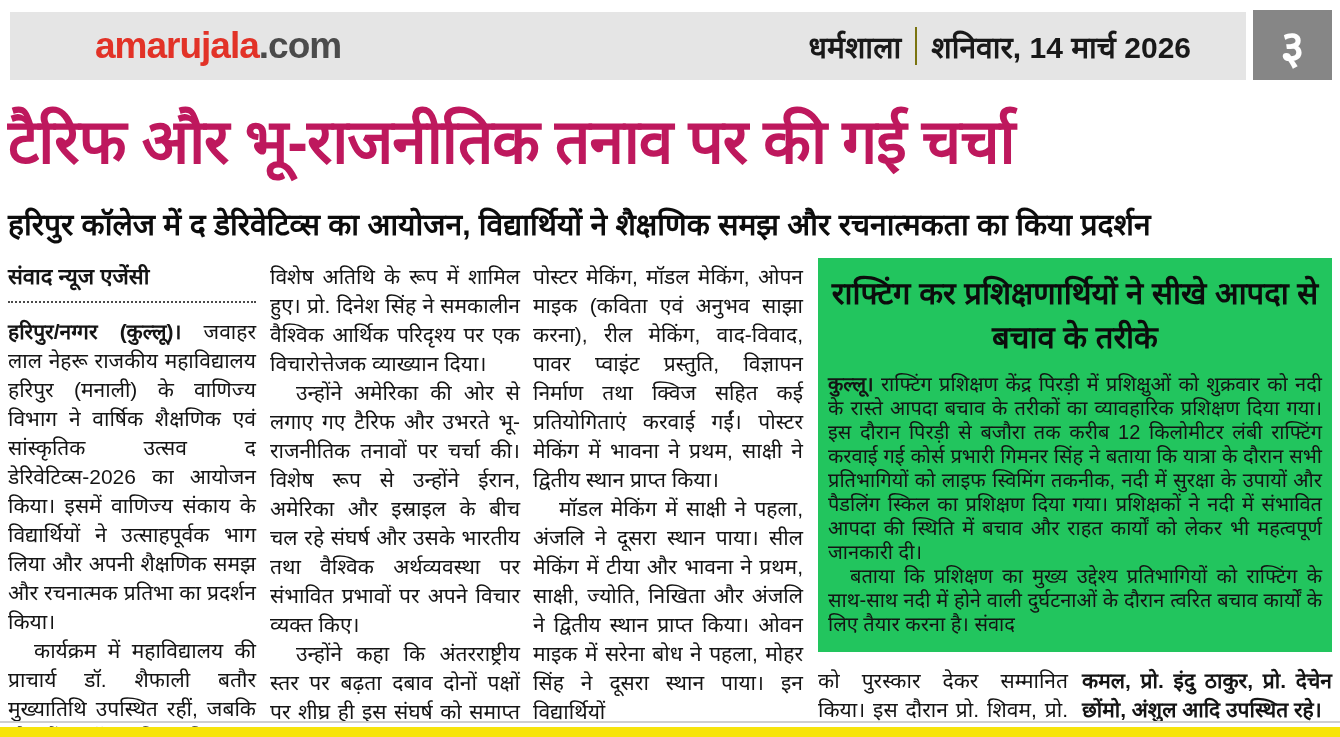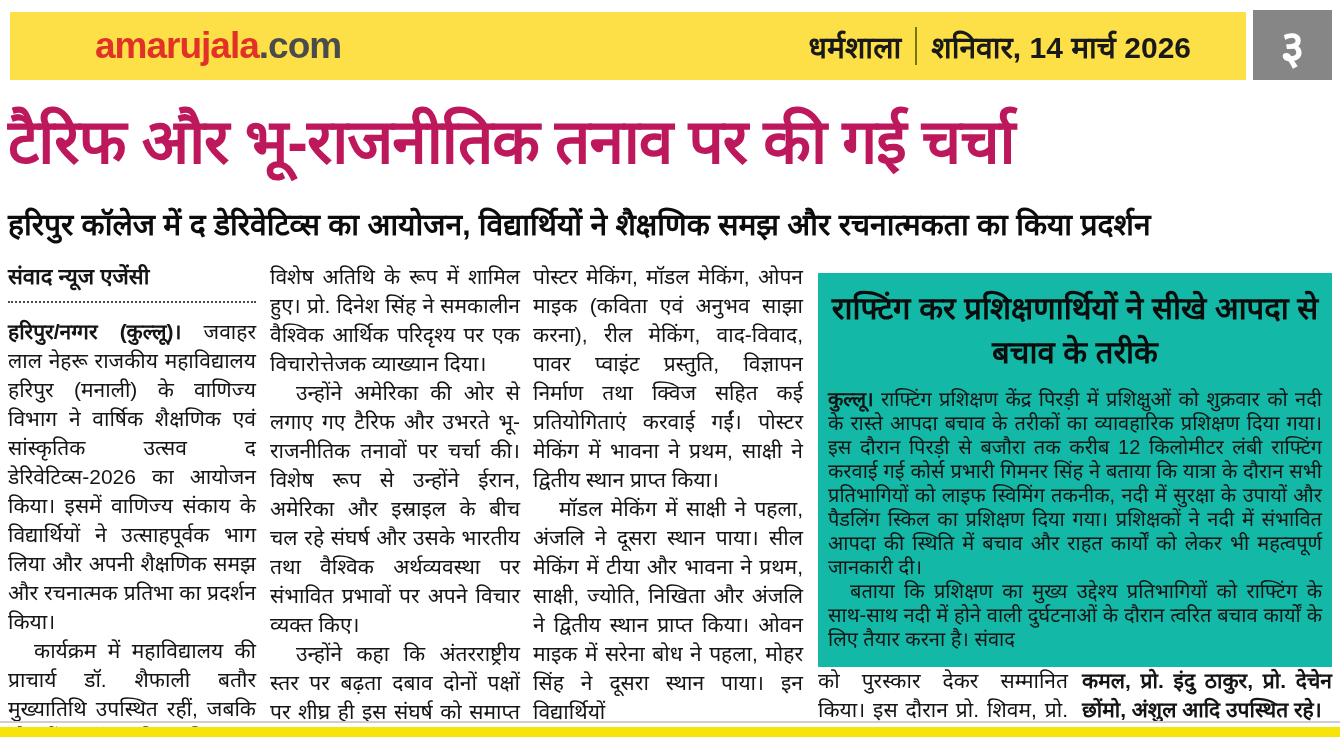--- a/index.html
+++ b/index.html
@@ -9,21 +9,21 @@
     background: #ffffff;
     color: #111111;
     overflow: hidden;
     position: relative;
   }
   .page { position: relative; width: 1340px; height: 737px; background: #ffffff; }
 
   
   .masthead {
     position: absolute; left: 10px; top: 12px; width: 1236px; height: 68px;
-    background: #fde047;
+    background: #e5e5e5;
     display: flex; align-items: center; justify-content: space-between;
     padding: 0 55px 0 85px;
   }
   .logo { font-size: 37px; font-weight: bold; letter-spacing: -1px; white-space: nowrap; }
   .logo .brand { color: #e23227; }
   .logo .tld { color: #4b4b4b; }
   .dateline { display: flex; align-items: center; gap: 14px; font-weight: bold; font-size: 30px; color: #191919; white-space: nowrap; }
   .dateline .vline { width: 2px; height: 38px; background: #7a7410; }
   .pagenum-box {
     position: absolute; left: 1253px; top: 10px; width: 79px; height: 70px;
@@ -50,21 +50,21 @@
   .col3 { left: 533px; width: 270px; }
   .byline { font-weight: bold; font-size: 22px; padding-bottom: 10px; text-align: left; }
   .dotted-rule { border-bottom: 2px dotted #4a4a4a; margin-bottom: 14px; }
   .col p { margin: 0; }
   .col p.indent { text-indent: 26px; }
   .lead { font-weight: bold; }
 
   
   .side-story {
     position: absolute; left: 818px; top: 258px; width: 514px; height: 394px;
-    background: #14b8a6; padding: 14px 10px 0 10px; margin-top: 15px;
+    background: #22c55e; padding: 14px 10px 0 10px;
   }
   .side-headline {
     text-align: center; font-weight: bold; font-size: 31px; line-height: 44px;
     color: #0c0c0c; margin-bottom: 12px;
   }
   .side-body { font-size: 20px; line-height: 24px; text-align: justify; color: #141414; }
   .side-body p.indent { text-indent: 22px; }
 
   
   .tail-col { position: absolute; top: 666px; font-size: 21px; line-height: 29px; text-align: justify; color: #141414; }

